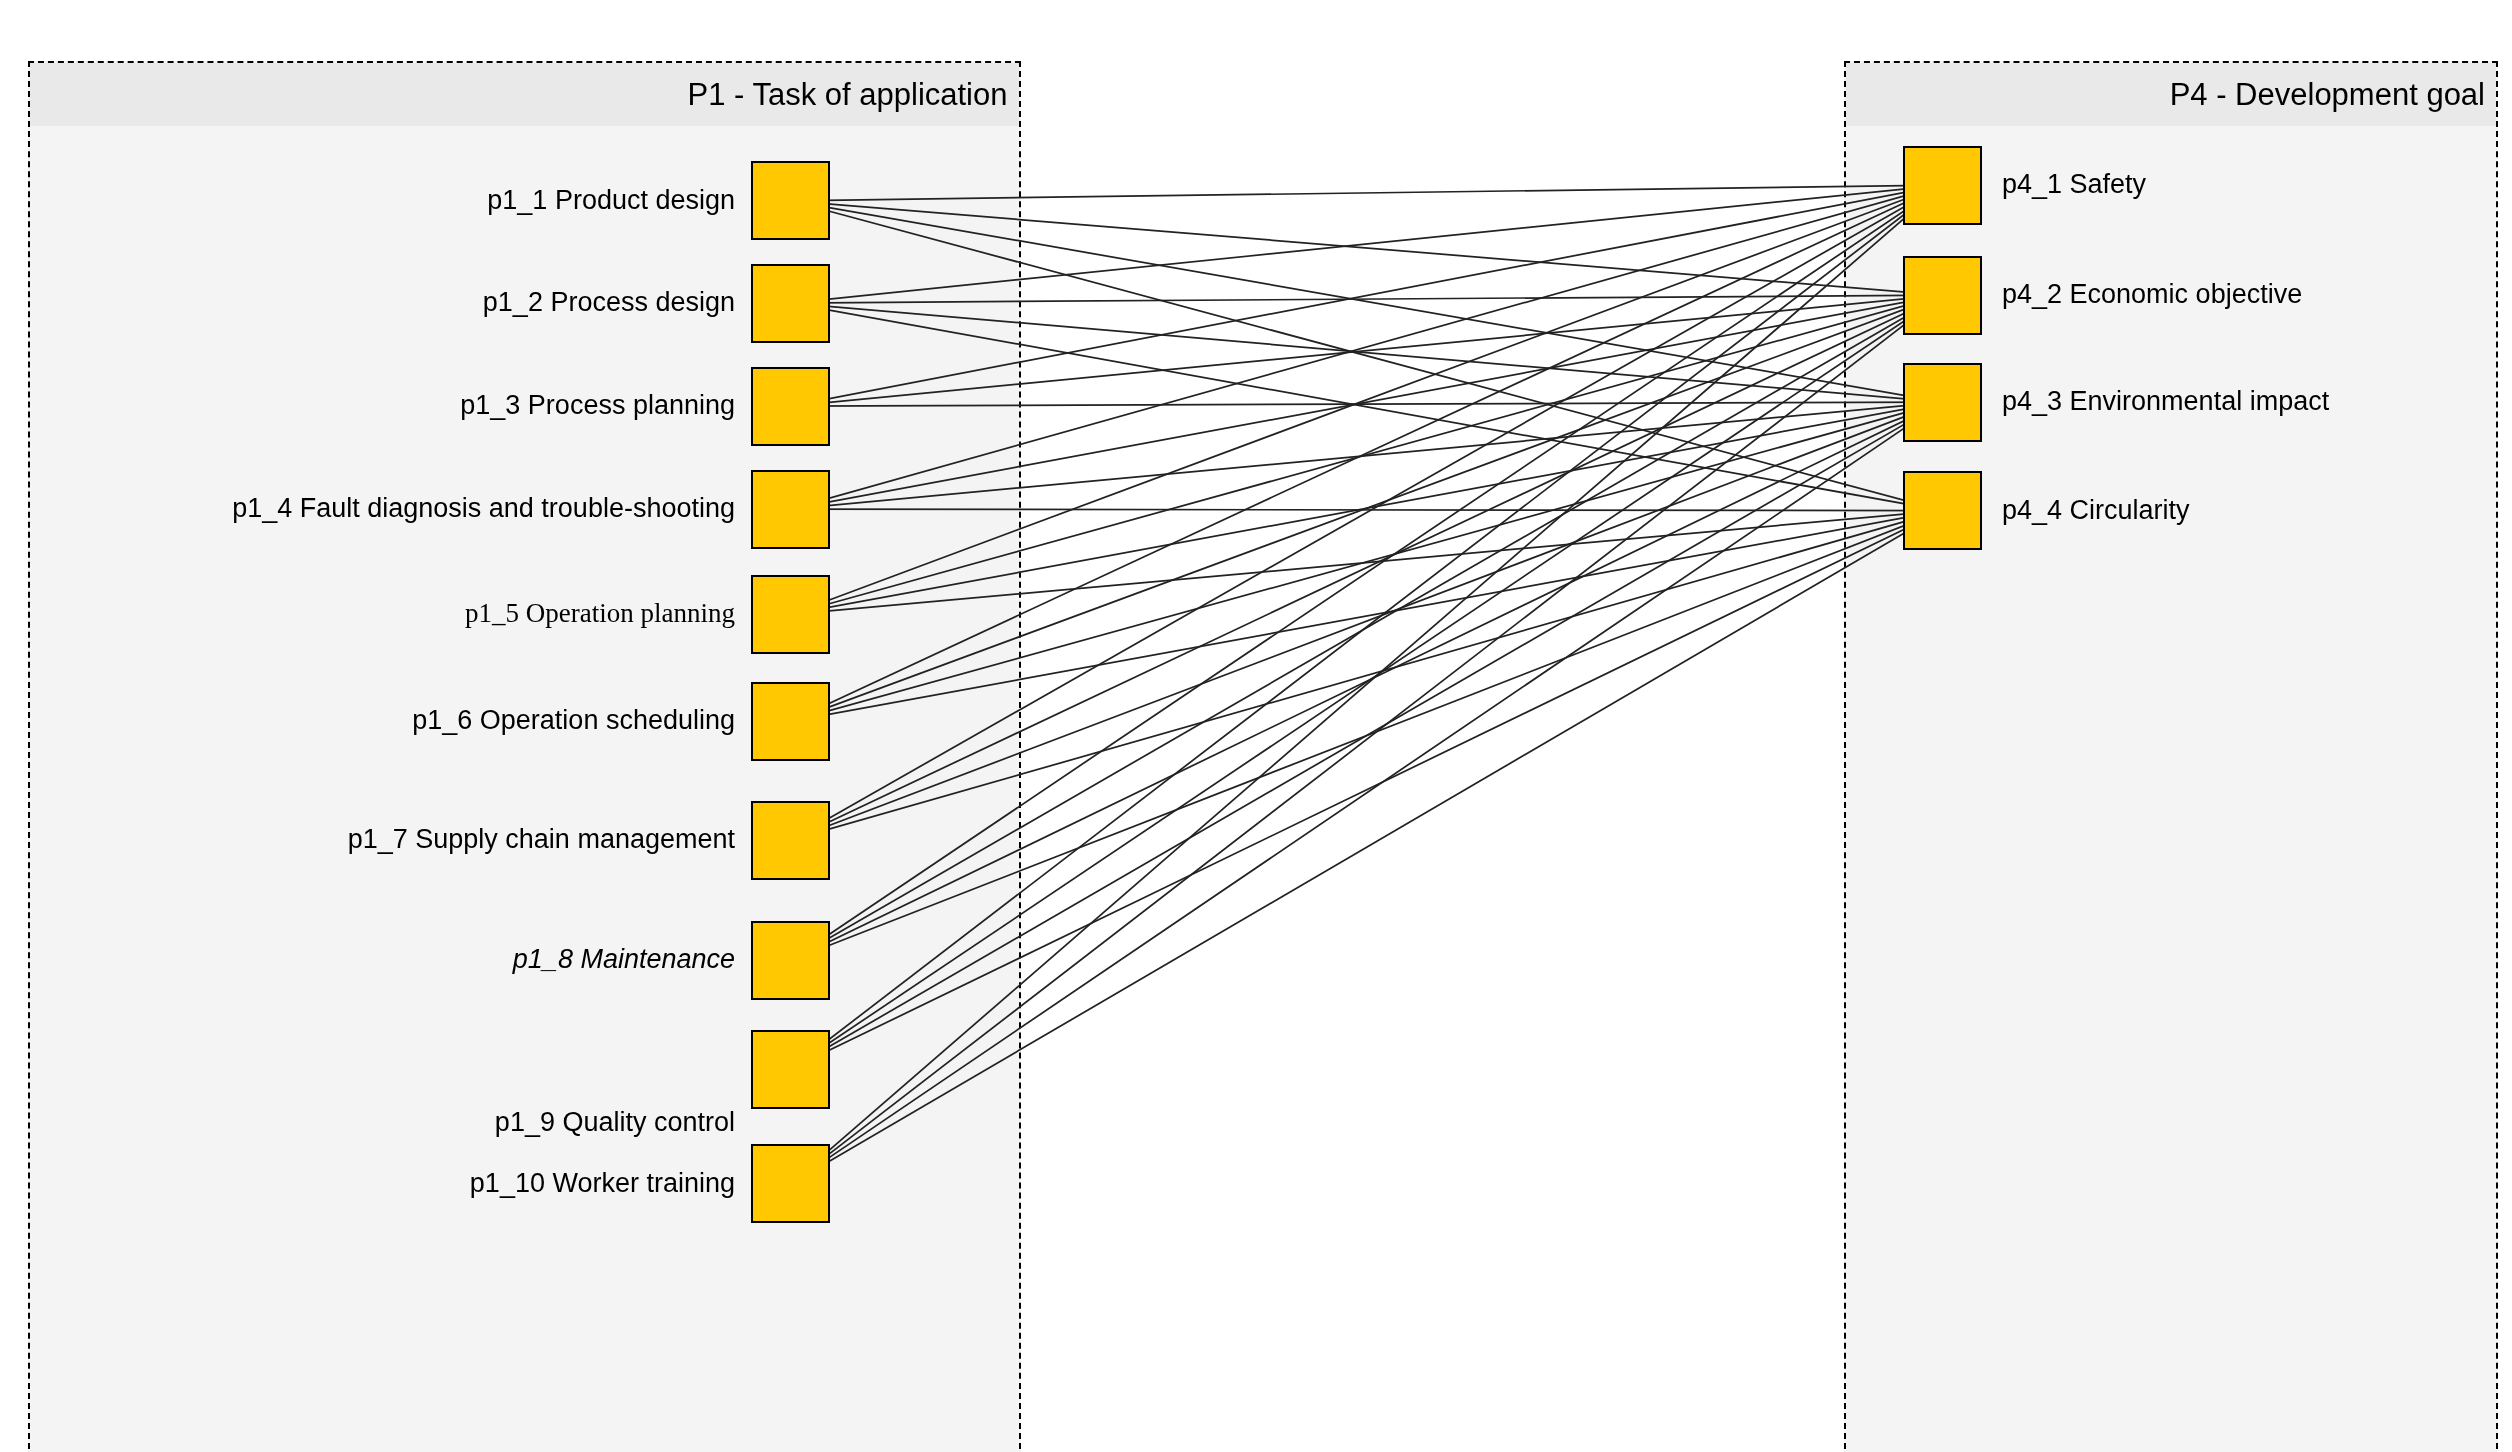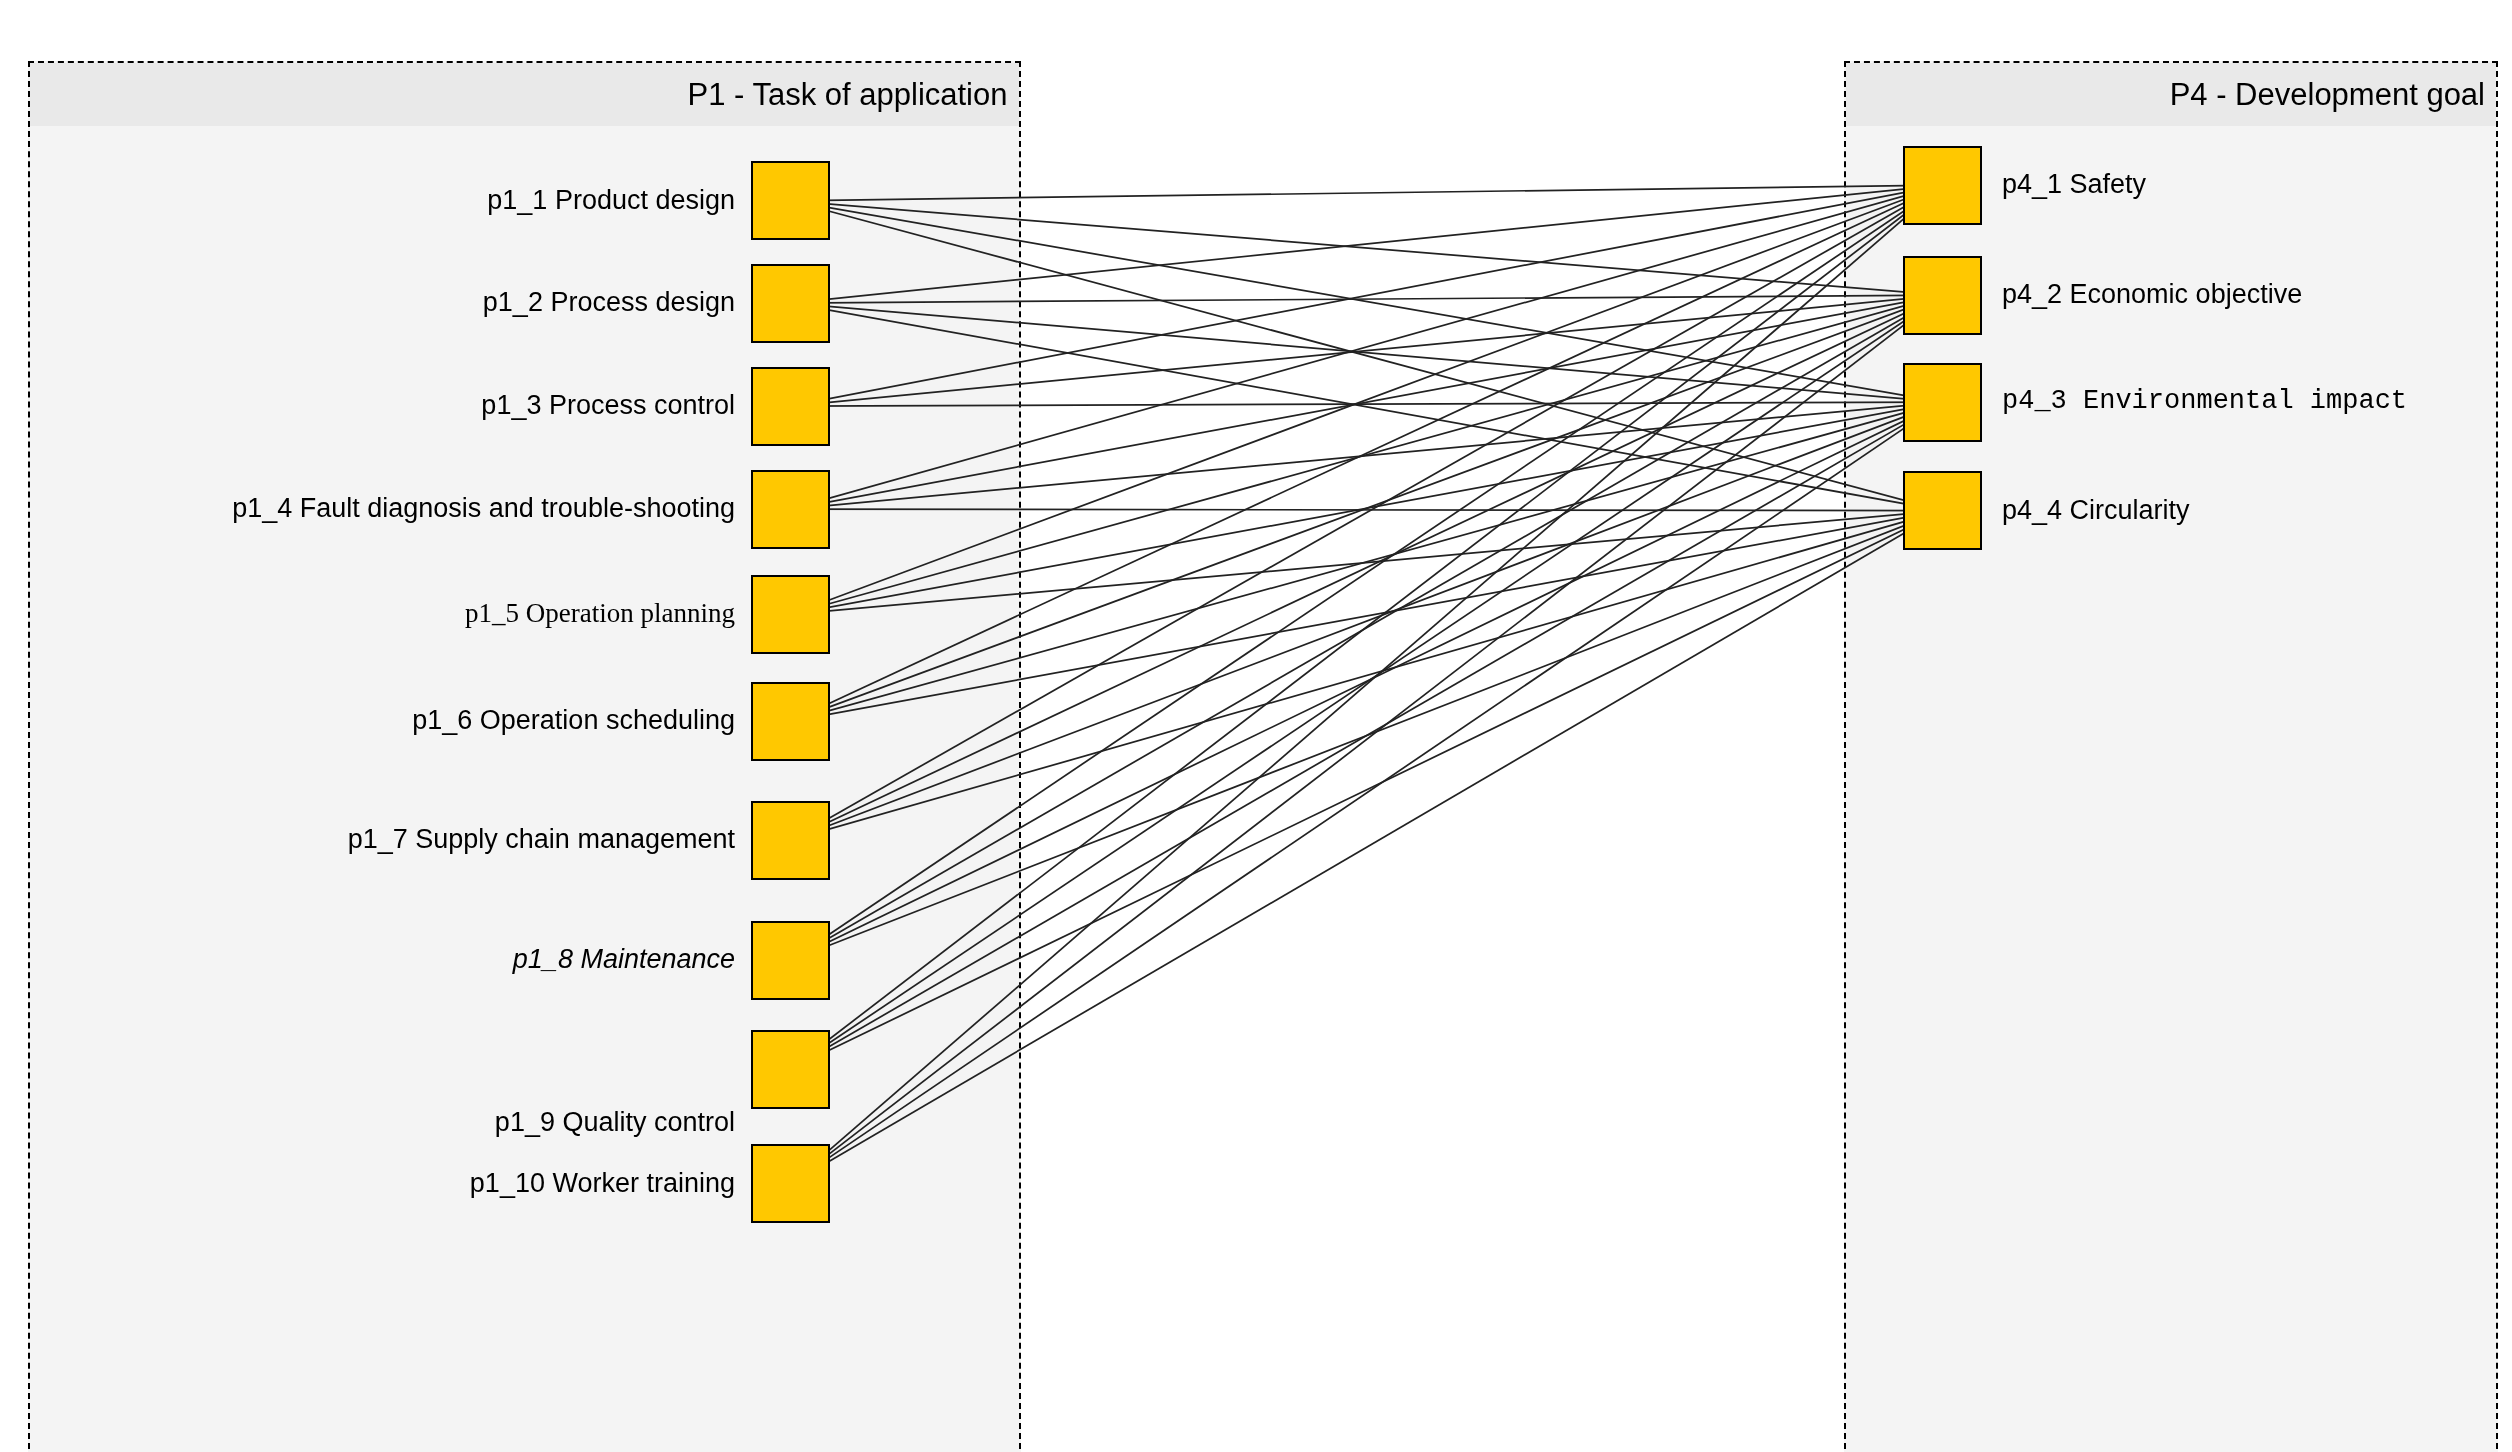--- a/index.html
+++ b/index.html
@@ -126,39 +126,39 @@
       <line x1="1005" y1="1472" x2="2470" y2="478" stroke="#222222" stroke-width="2.2"></line>
       <line x1="1005" y1="1472" x2="2470" y2="616" stroke="#222222" stroke-width="2.2"></line>
     </svg>
 
   <div id="nodes-layer">
       <div class="node" style="left: 751px; top: 135px; background: rgb(255, 200, 0); border-color: rgb(0, 0, 0);"></div>
       <div class="node-label left-side" style="left: 735px; top: 175px;">p1_1 Product design</div>
       <div class="node" style="left: 751px; top: 238px; background: rgb(255, 200, 0); border-color: rgb(0, 0, 0);"></div>
       <div class="node-label left-side" style="left: 735px; top: 277px;">p1_2 Process design</div>
       <div class="node" style="left: 751px; top: 341px; background: rgb(255, 200, 0); border-color: rgb(0, 0, 0);"></div>
-      <div class="node-label left-side" style="left: 735px; top: 380px;">p1_3 Process control</div>
+      <div class="node-label left-side" style="left: 735px; top: 380px;">p1_3 Process planning</div>
       <div class="node" style="left: 751px; top: 444px; background: rgb(255, 200, 0); border-color: rgb(0, 0, 0);"></div>
       <div class="node-label left-side" style="left: 735px; top: 483px;">p1_4 Fault diagnosis and trouble-shooting</div>
       <div class="node" style="left: 751px; top: 549px; background: rgb(255, 200, 0); border-color: rgb(0, 0, 0);"></div>
       <div class="node-label left-side" style="left: 735px; top: 588px; font-family: Liberation Serif, serif;">p1_5 Operation planning</div>
       <div class="node" style="left: 751px; top: 656px; background: rgb(255, 200, 0); border-color: rgb(0, 0, 0);"></div>
       <div class="node-label left-side" style="left: 735px; top: 695px;">p1_6 Operation scheduling</div>
       <div class="node" style="left: 751px; top: 775px; background: rgb(255, 200, 0); border-color: rgb(0, 0, 0);"></div>
       <div class="node-label left-side" style="left: 735px; top: 814px;">p1_7 Supply chain management</div>
       <div class="node" style="left: 751px; top: 895px; background: rgb(255, 200, 0); border-color: rgb(0, 0, 0);"></div>
       <div class="node-label left-side" style="left: 735px; top: 934px; font-style: italic;">p1_8 Maintenance</div>
       <div class="node" style="left: 751px; top: 1004px; background: rgb(255, 200, 0); border-color: rgb(0, 0, 0);"></div>
       <div class="node-label left-side" style="left: 735px; top: 1097px;">p1_9 Quality control</div>
       <div class="node" style="left: 751px; top: 1118px; background: rgb(255, 200, 0); border-color: rgb(0, 0, 0);"></div>
       <div class="node-label left-side" style="left: 735px; top: 1158px;">p1_10 Worker training</div>
       <div class="node" style="left: 1903px; top: 120px; background: rgb(255, 200, 0); border-color: rgb(0, 0, 0);"></div>
       <div class="node-label right-side" style="left: 2002px; top: 159px;">p4_1 Safety</div>
       <div class="node" style="left: 1903px; top: 230px; background: rgb(255, 200, 0); border-color: rgb(0, 0, 0);"></div>
       <div class="node-label right-side" style="left: 2002px; top: 269px;">p4_2 Economic objective</div>
       <div class="node" style="left: 1903px; top: 337px; background: rgb(255, 200, 0); border-color: rgb(0, 0, 0);"></div>
-      <div class="node-label right-side" style="left: 2002px; top: 376px; font-family: Liberation Mono, monospace;">p4_3 Environmental impact</div>
+      <div class="node-label right-side" style="left: 2002px; top: 376px;">p4_3 Environmental impact</div>
       <div class="node" style="left: 1903px; top: 445px; background: rgb(255, 200, 0); border-color: rgb(0, 0, 0);"></div>
       <div class="node-label right-side" style="left: 2002px; top: 485px;">p4_4 Circularity</div>
     </div>
 
 </div>
 
 
 </body></html>

